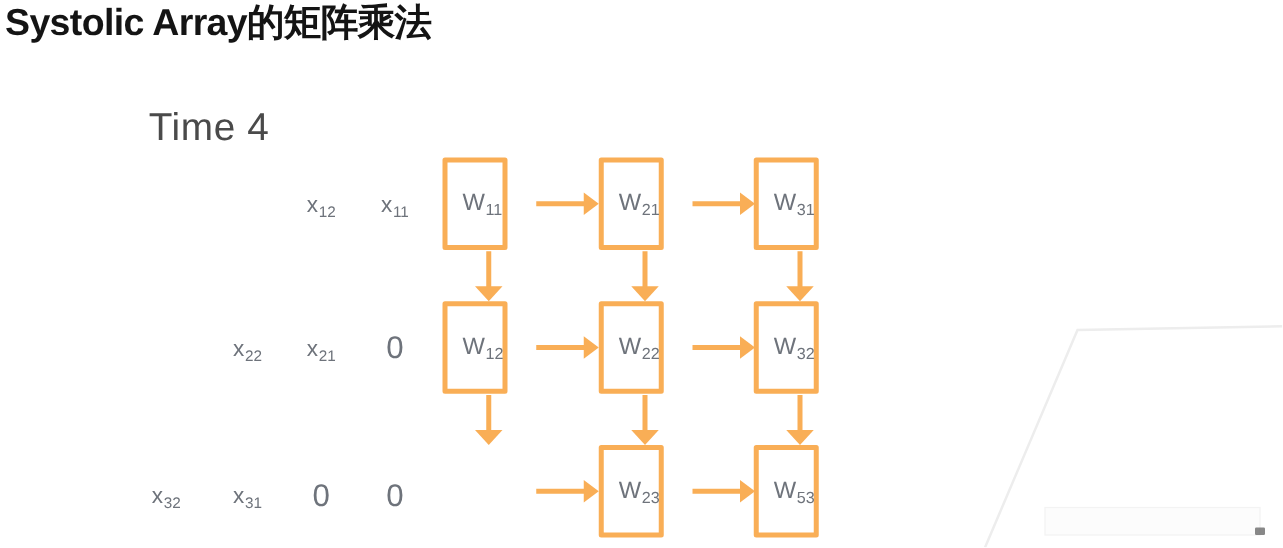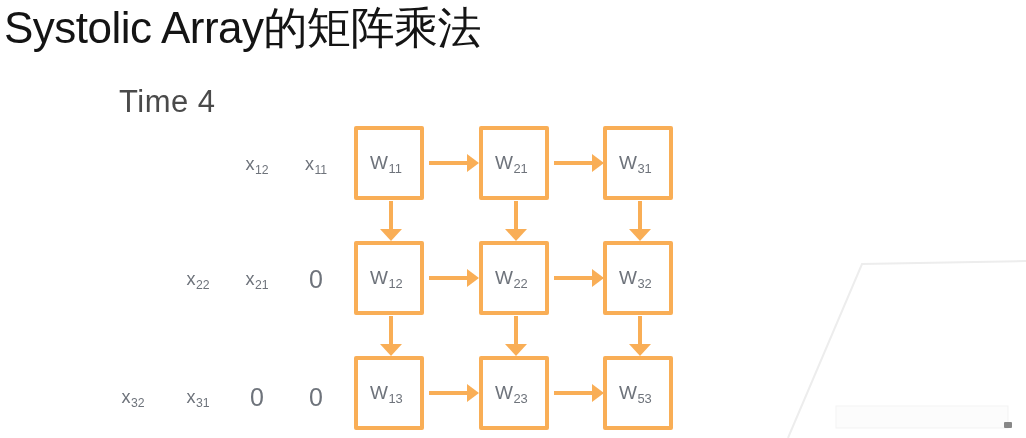--- a/index.html
+++ b/index.html
@@ -3,32 +3,32 @@
 <meta charset="utf-8">
 <style>
   html,body{margin:0;padding:0;background:#fff;}
   .stage{
     position:relative;width:1026px;height:438px;background:#fff;overflow:hidden;
     font-family:"Liberation Sans","DejaVu Sans",sans-serif;
   }
   
   .title{
     position:absolute;left:4px;top:0px;margin:0;
-    font-size:44px;font-weight:400;color:var(--title);
+    font-size:30px;font-weight:700;color:var(--title);
     letter-spacing:-0.5px;line-height:1.25;
   }
   .time{
     position:absolute;left:119px;top:84px;
     font-size:31px;color:var(--time);font-weight:400;letter-spacing:0.5px;
   }
   
   .wm{position:absolute;left:0;top:0;pointer-events:none;}
   
   .pe{
-    position:absolute;box-sizing:border-box;width:70px;height:74px;
+    position:absolute;box-sizing:border-box;width:52px;height:74px;
     border:4px solid var(--accent);border-radius:2px;background:#fff;
     display:flex;align-items:center;
   }
   .cx1{left:354px}.cx2{left:479px}.cx3{left:603px}
   .ry1{top:126px}.ry2{top:241px}.ry3{top:356px}
   .plbl{
     padding-left:12px;color:var(--label);font-size:19px;letter-spacing:0.5px;
     white-space:nowrap;
   }
   .sb{font-size:0.68em;position:relative;top:4px;letter-spacing:0;}
@@ -106,23 +106,20 @@
   <div class="pe cx1 ry2">
       <span class="plbl"><span>W</span><span class="sb">12</span></span>
     </div>
   <div class="pe cx2 ry2">
       <span class="plbl"><span>W</span><span class="sb">22</span></span>
     </div>
   <div class="pe cx3 ry2">
       <span class="plbl"><span>W</span><span class="sb">32</span></span>
     </div>
 
-  <div class="pe cx1 ry3">
-      <span class="plbl"><span>W</span><span class="sb">13</span></span>
-    </div>
   <div class="pe cx2 ry3">
       <span class="plbl"><span>W</span><span class="sb">23</span></span>
     </div>
   <div class="pe cx3 ry3">
       <span class="plbl"><span>W</span><span class="sb">53</span></span>
     </div>
 
   <div class="ha hg1 hy1"></div>
   <div class="ha hg2 hy1"></div>
   <div class="ha hg1 hy2"></div>

